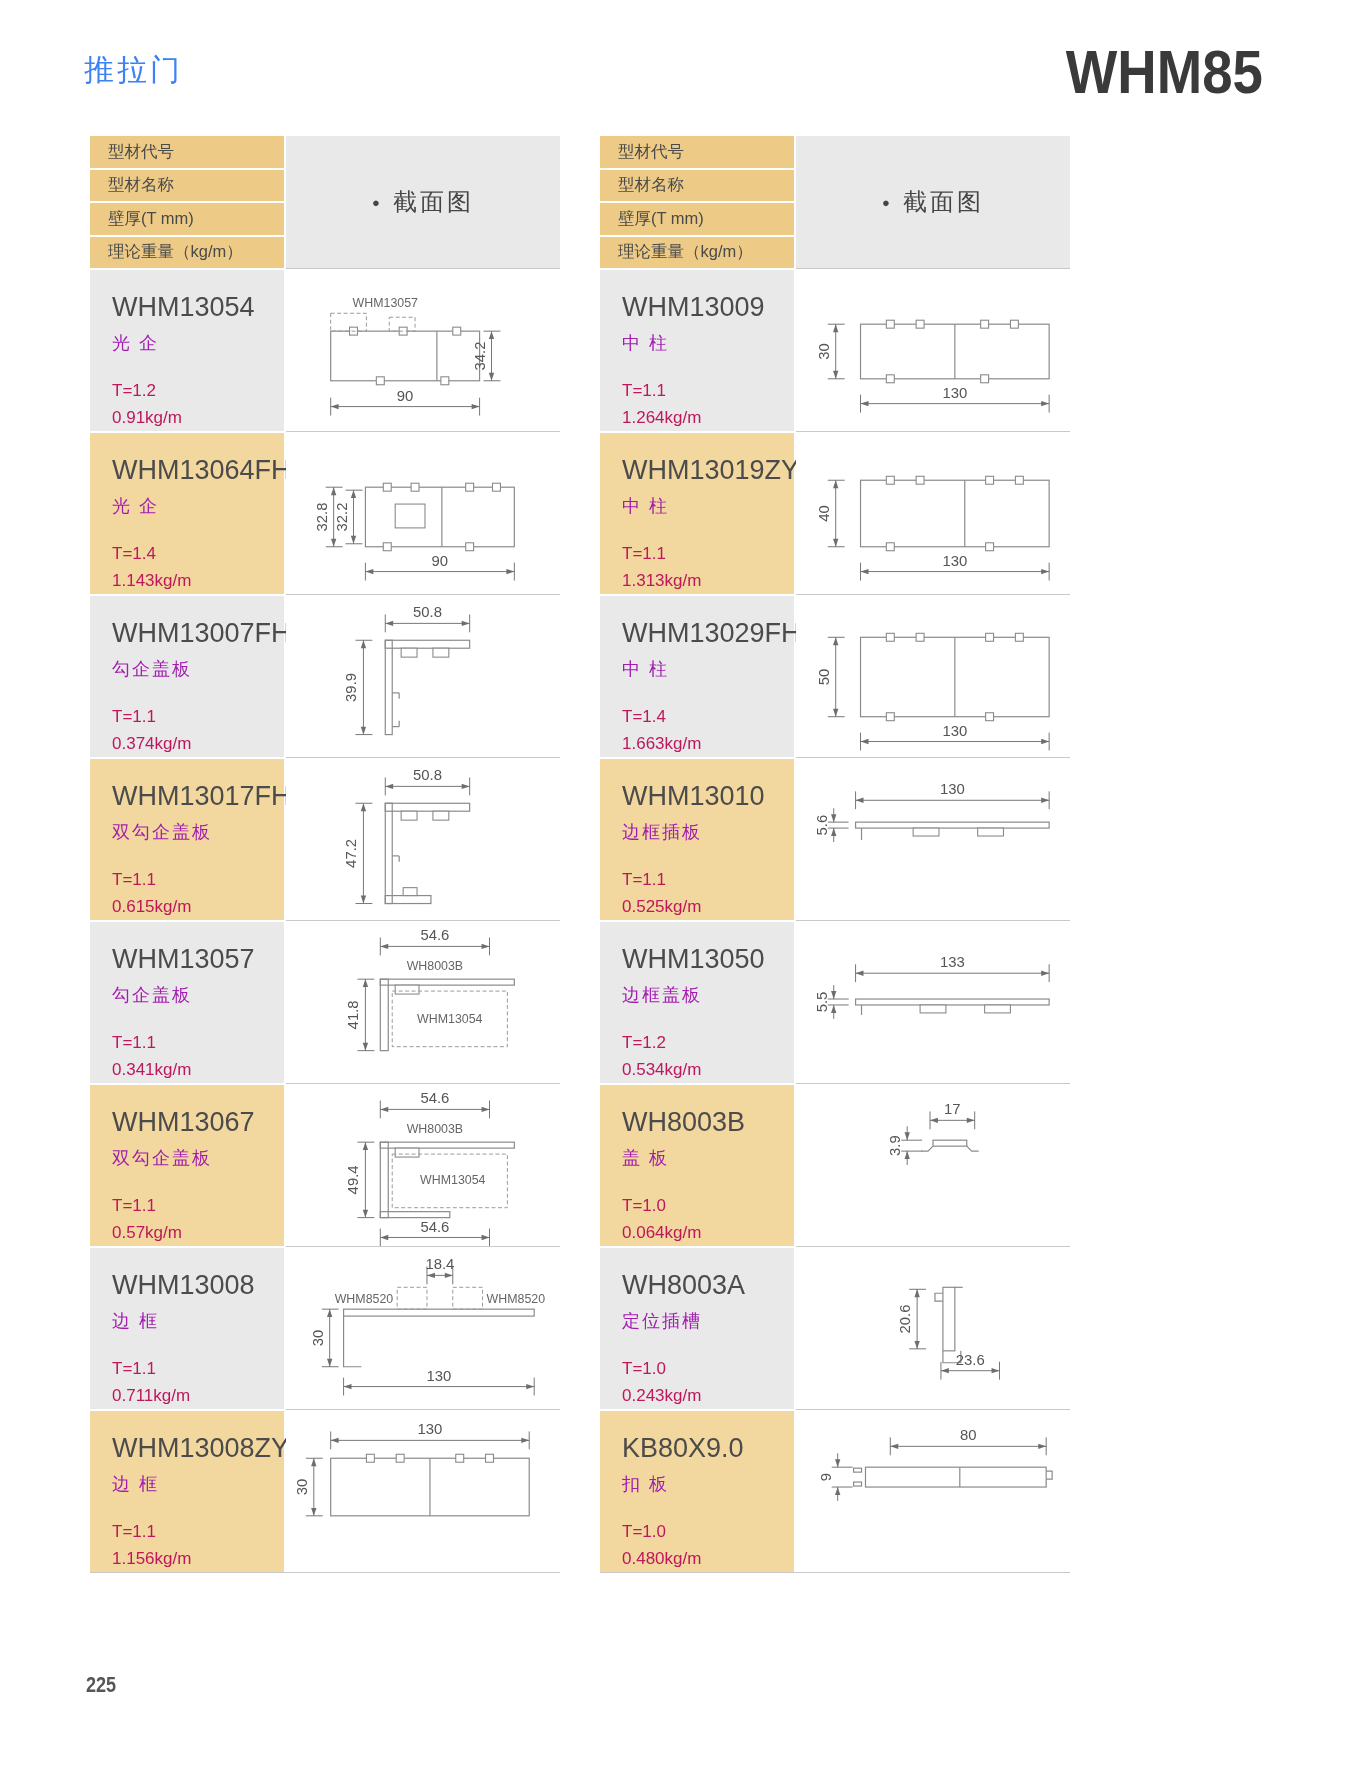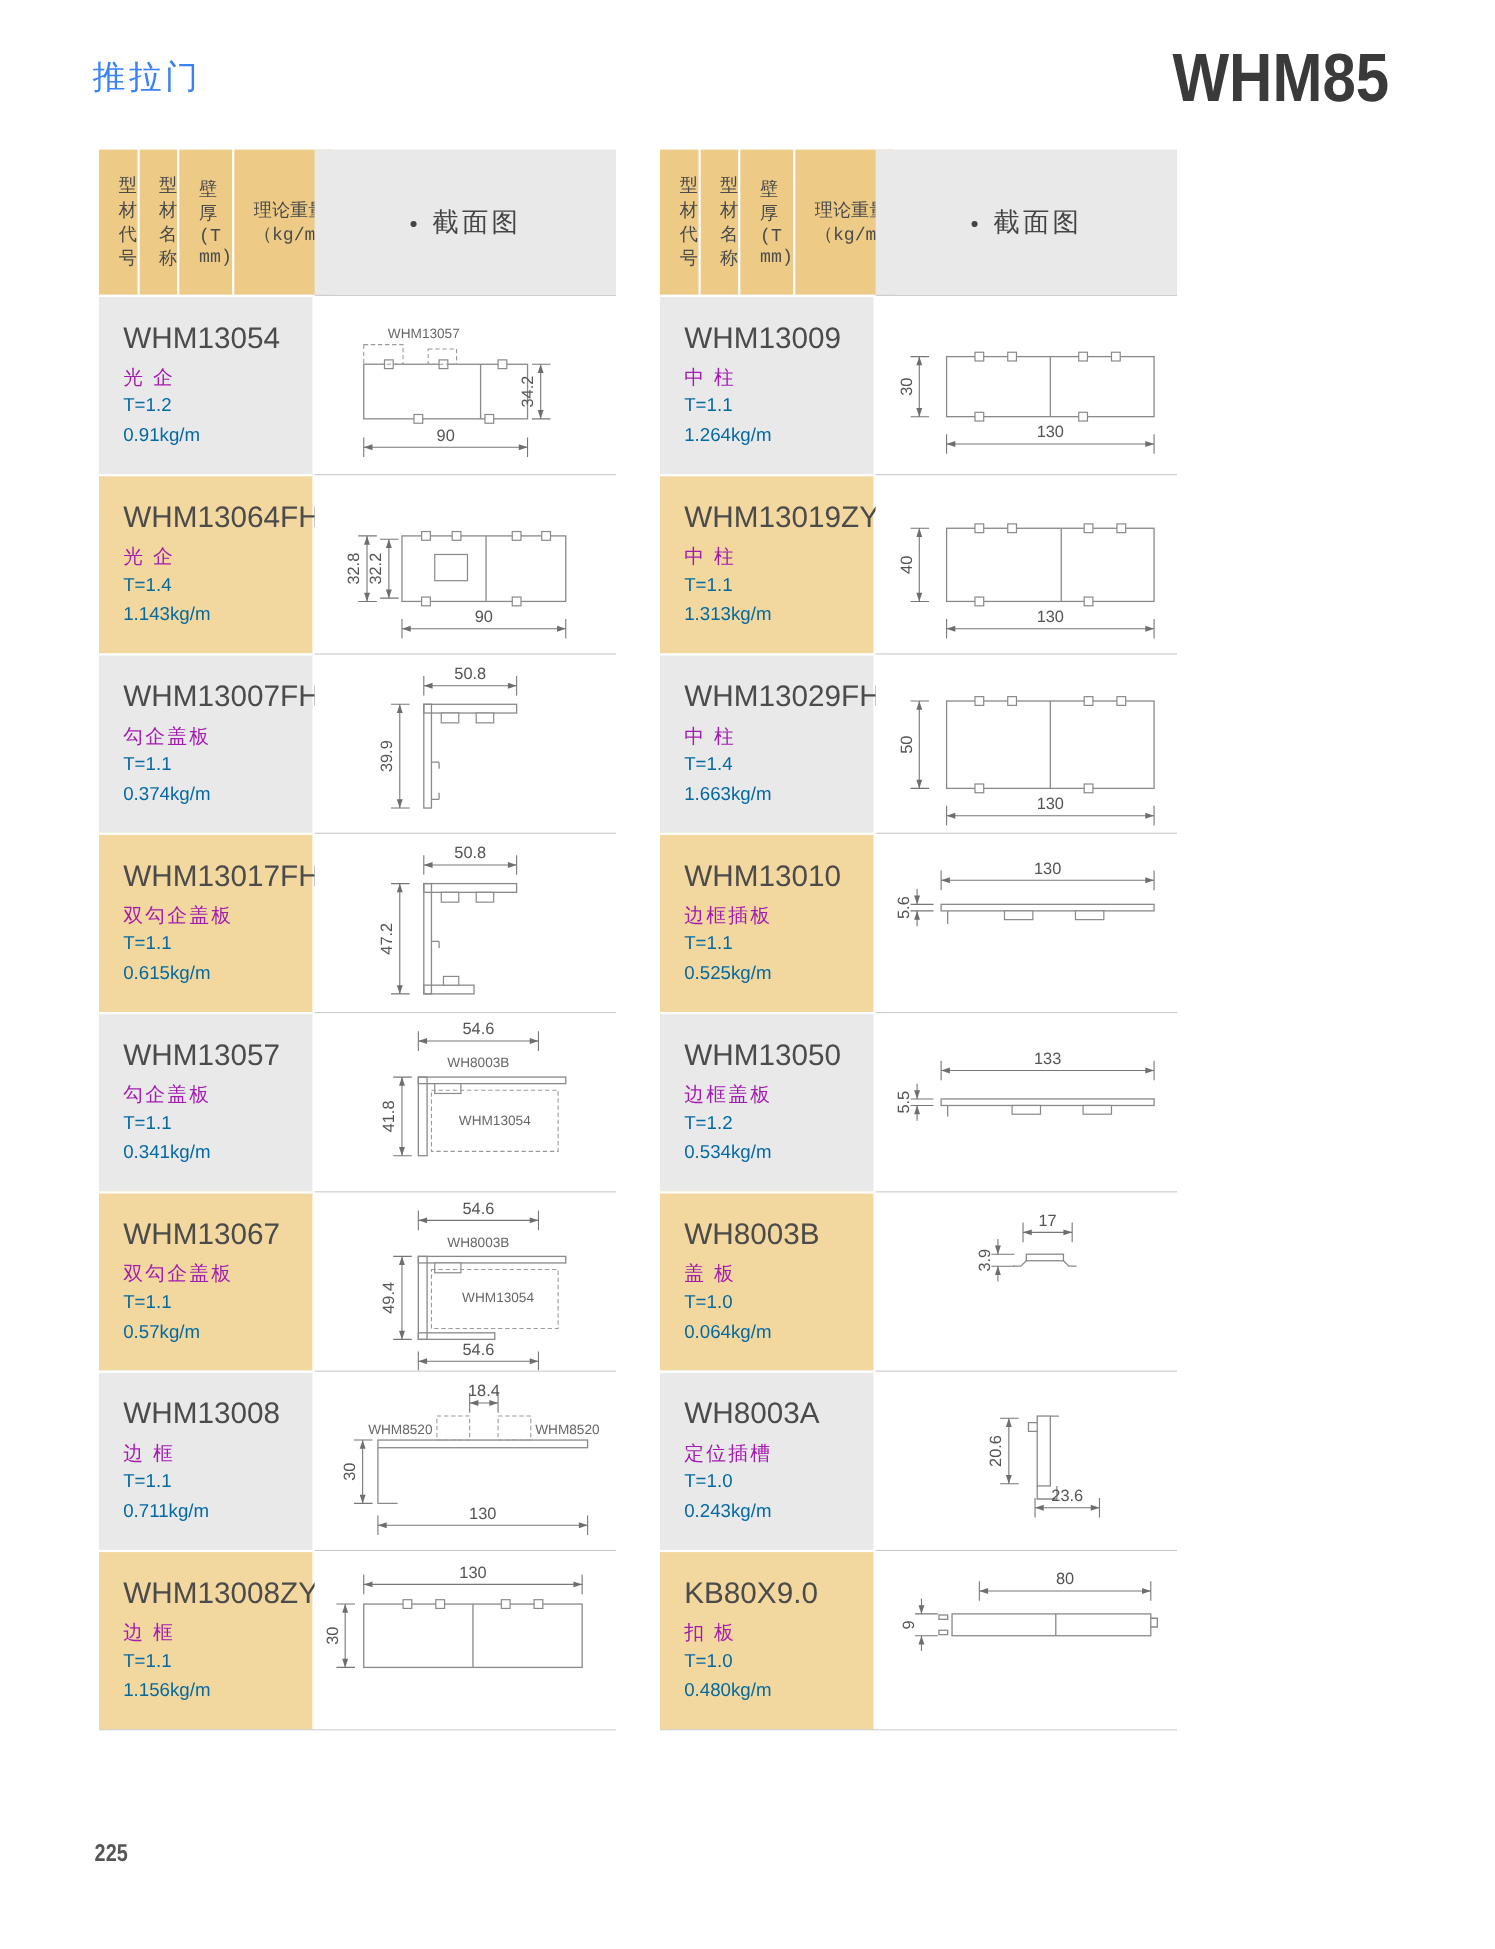--- a/index.html
+++ b/index.html
@@ -5,33 +5,33 @@
   html,body{margin:0;padding:0;background:#fff;}
   .page{position:relative;width:1359px;height:1772px;background:#ffffff;
         font-family:"Liberation Sans","DejaVu Sans",sans-serif;overflow:hidden;}
   .category{position:absolute;left:84px;top:50px;font-size:30px;color:#3b82f6;letter-spacing:3px;}
   .series{position:absolute;right:96px;top:36px;font-size:62px;font-weight:bold;color:#3a3a3a;
           transform:scaleX(0.88);transform-origin:right top;letter-spacing:0px;}
   .pagenum{position:absolute;left:86px;top:1672px;font-size:22px;font-weight:bold;color:#565656;
            transform:scaleX(0.82);transform-origin:left top;}
   .ptable{position:absolute;top:136px;width:470px;border-bottom:1px solid #c9c9c9;}
   .thead{display:flex;height:132px;}
-  .thead-left{width:194px;display:flex;flex-direction:row;gap:2px;font-family:Liberation Mono, monospace;}
+  .thead-left{width:194px;display:flex;flex-direction:column;gap:2px;}
   .th-cell{flex:1;background:#EDCB87;display:flex;align-items:center;padding-left:18px;
            font-size:16.5px;color:#4a4a4a;}
   .thead-right{flex:1;margin-left:2px;background:#E9E9EA;display:flex;align-items:center;
                justify-content:center;font-size:24px;color:#454545;letter-spacing:3px;}
   .bullet{font-size:13px;margin-right:10px;color:#454545;}
   .trow{display:flex;height:163px;}
   .tinfo{width:194px;box-sizing:border-box;border-top:2px solid #fff;padding:22px 0 0 22px;}
   .tinfo.gray{background:#E9E9EA;}
   .tinfo.tan{background:#F2D79E;}
   .code{font-size:27px;color:#4b4b4b;}
   .name{font-size:18px;color:#a21caf;letter-spacing:2px;margin-top:8px;}
-  .spec{font-size:17px;color:#0369a1;line-height:27px;}
+  .spec{margin-top:22px;font-size:17px;color:#be185d;line-height:27px;}
   .tdiag{flex:1;margin-left:2px;border-top:1px solid #c9c9c9;background:#fff;
          display:flex;align-items:center;justify-content:center;overflow:hidden;}
   svg.diag{display:block;}
   svg.diag text{font-family:"Liberation Sans","DejaVu Sans",sans-serif;}
   .pl{stroke:#8a8a8a;fill:none;stroke-width:1.2;}
   .plw{stroke:#8a8a8a;fill:#ffffff;stroke-width:1.1;}
   .pld{stroke:#9a9a9a;fill:none;stroke-width:1;stroke-dasharray:4 2.5;}
   .dim{stroke:#767676;fill:none;stroke-width:1;}
   .ar{fill:#6e6e6e;stroke:none;}
   .dt{fill:#555;font-size:15px;text-anchor:middle;}

